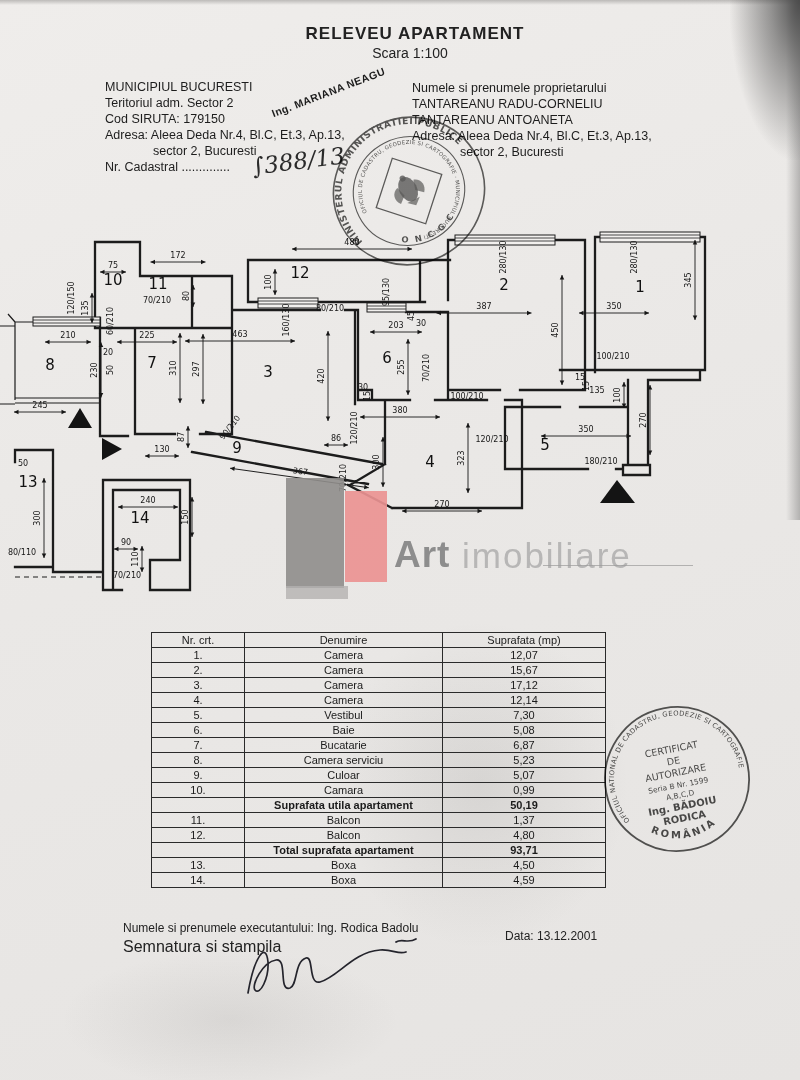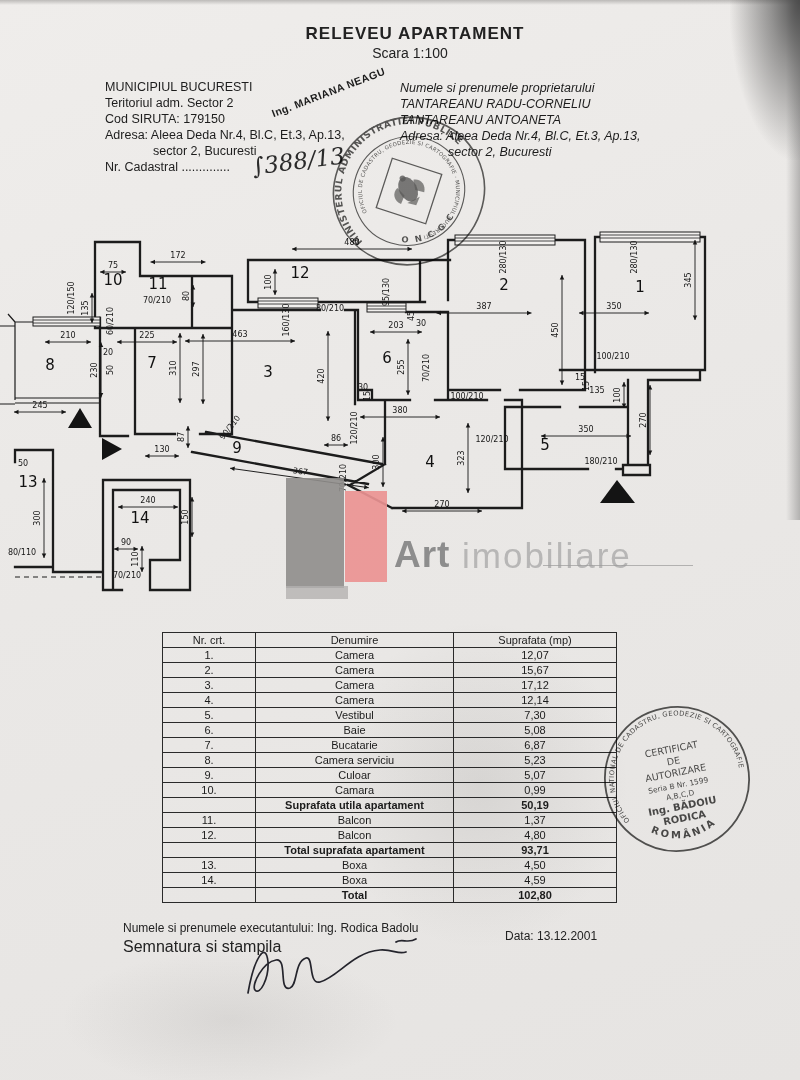--- a/index.html
+++ b/index.html
@@ -13,21 +13,21 @@
   #blob1{left:330px;top:620px;width:300px;height:330px;background:radial-gradient(ellipse,rgba(110,108,105,.14),rgba(110,108,105,0) 70%);}
   #blob2{left:60px;top:950px;width:340px;height:140px;background:radial-gradient(ellipse,rgba(110,108,105,.12),rgba(110,108,105,0) 70%);}
 
   .txt{position:absolute;color:#222;white-space:pre;}
   #title{left:0;top:24px;width:830px;text-align:center;font-size:17px;font-weight:600;letter-spacing:1px;}
   #subtitle{left:0;top:45px;width:820px;text-align:center;font-size:14px;}
   .block{position:absolute;font-size:12.5px;line-height:16px;color:#1d1d1d;}
   #left-block{left:105px;top:79px;}
   #left-block .indent,#right-block .indent{padding-left:48px;}
   #cadastral{left:105px;top:160px;font-size:12.5px;}
-  #right-block{left:400px;top:80px;font-style:italic;}
+  #right-block{left:412px;top:80px;}
   #neagu-stamp{left:268px;top:86px;transform:rotate(-21deg);font-size:10.5px;font-weight:bold;color:#1c1c1c;letter-spacing:.5px;}
   #file-no{left:252px;top:148px;font-family:"DejaVu Serif",serif;font-style:italic;font-size:23px;transform:rotate(-7deg);color:#2a2a2a;}
 
   svg text{font-family:"DejaVu Sans",sans-serif;}
   #plan{position:absolute;left:0;top:222px;}
   .wall{fill:none;stroke:#1c1c1c;stroke-width:2.3;stroke-linecap:square;}
   .wallthin{fill:none;stroke:#1c1c1c;stroke-width:1.2;}
   .walldash{fill:none;stroke:#1c1c1c;stroke-width:1;stroke-dasharray:5 4;}
   .win{fill:#f2f0ee;stroke:#1c1c1c;stroke-width:1;}
   .winln{stroke:#1c1c1c;stroke-width:.8;}
@@ -40,21 +40,21 @@
   .stamp text{fill:#30302f;}
   .sring{fill:none;stroke:#3a3a39;}
 
   #wm-gray{position:absolute;left:286px;top:478px;width:58px;height:110px;background:#8f8d8b;opacity:.9;}
   #wm-gray2{position:absolute;left:286px;top:586px;width:62px;height:13px;background:#b4b2b0;opacity:.8;}
   #wm-red{position:absolute;left:345px;top:491px;width:42px;height:91px;background:#ea9292;opacity:.92;}
   #wm-art{position:absolute;left:394px;top:534px;font-size:37px;font-weight:bold;color:#8d8d8d;letter-spacing:1px;}
   #wm-imo{position:absolute;left:462px;top:536px;font-size:35px;font-weight:400;color:rgba(150,150,150,.6);letter-spacing:2px;}
   #wm-line{position:absolute;left:543px;top:565px;width:150px;height:1px;background:#9a9a9a;opacity:.7;}
 
-  #area-table{position:absolute;left:162px;top:632px;border-collapse:collapse;table-layout:fixed;padding-left:19px;}
+  #area-table{position:absolute;left:151px;top:632px;border-collapse:collapse;table-layout:fixed;padding-left:19px;}
   #area-table th,#area-table td{border:1px solid #2a2a2a;font-size:11px;color:#1b1b1b;
      text-align:center;padding:0;height:14px;overflow:hidden;font-weight:normal;}
   #area-table col.c1{width:93px}#area-table col.c2{width:198px}#area-table col.c3{width:163px}
   #area-table tr.bold td{font-weight:bold;}
 
   #footer-exec{left:123px;top:921px;font-size:12px;text-align:center;}
   #footer-sign{left:123px;top:938px;font-size:16px;}
   #footer-date{left:505px;top:929px;font-size:12px;}
   #signature{position:absolute;left:210px;top:925px;}
 </style>
@@ -502,25 +502,20 @@
         <tr>
           <td>13.</td>
           <td>Boxa</td>
           <td>4,50</td>
         </tr>
         <tr>
           <td>14.</td>
           <td>Boxa</td>
           <td>4,59</td>
         </tr>
-        <tr class="bold">
-          <td></td>
-          <td>Total</td>
-          <td>102,80</td>
-        </tr>
       </tbody>
   </table>
 
   <svg class="stamp" id="stamp-right" style="left:596px;top:696px;opacity:.85" width="162" height="166" viewBox="0 0 162 166">
     <g transform="translate(81,83) rotate(-11)">
       <circle class="sring" r="72" stroke-width="1.8"></circle>
       <path id="arcD" d="M -54,32 A 63,63 0 1 1 54,32" fill="none"></path>
       <path id="arcE" d="M -36,47 A 59,59 0 0 0 36,47" fill="none"></path>
       <text font-size="6.8" letter-spacing="0.4"><textPath href="#arcD">OFICIUL NATIONAL DE CADASTRU, GEODEZIE SI CARTOGRAFIE</textPath></text>
       <text font-size="10" font-weight="bold" letter-spacing="2.5"><textPath href="#arcE">ROMÂNIA</textPath></text>

